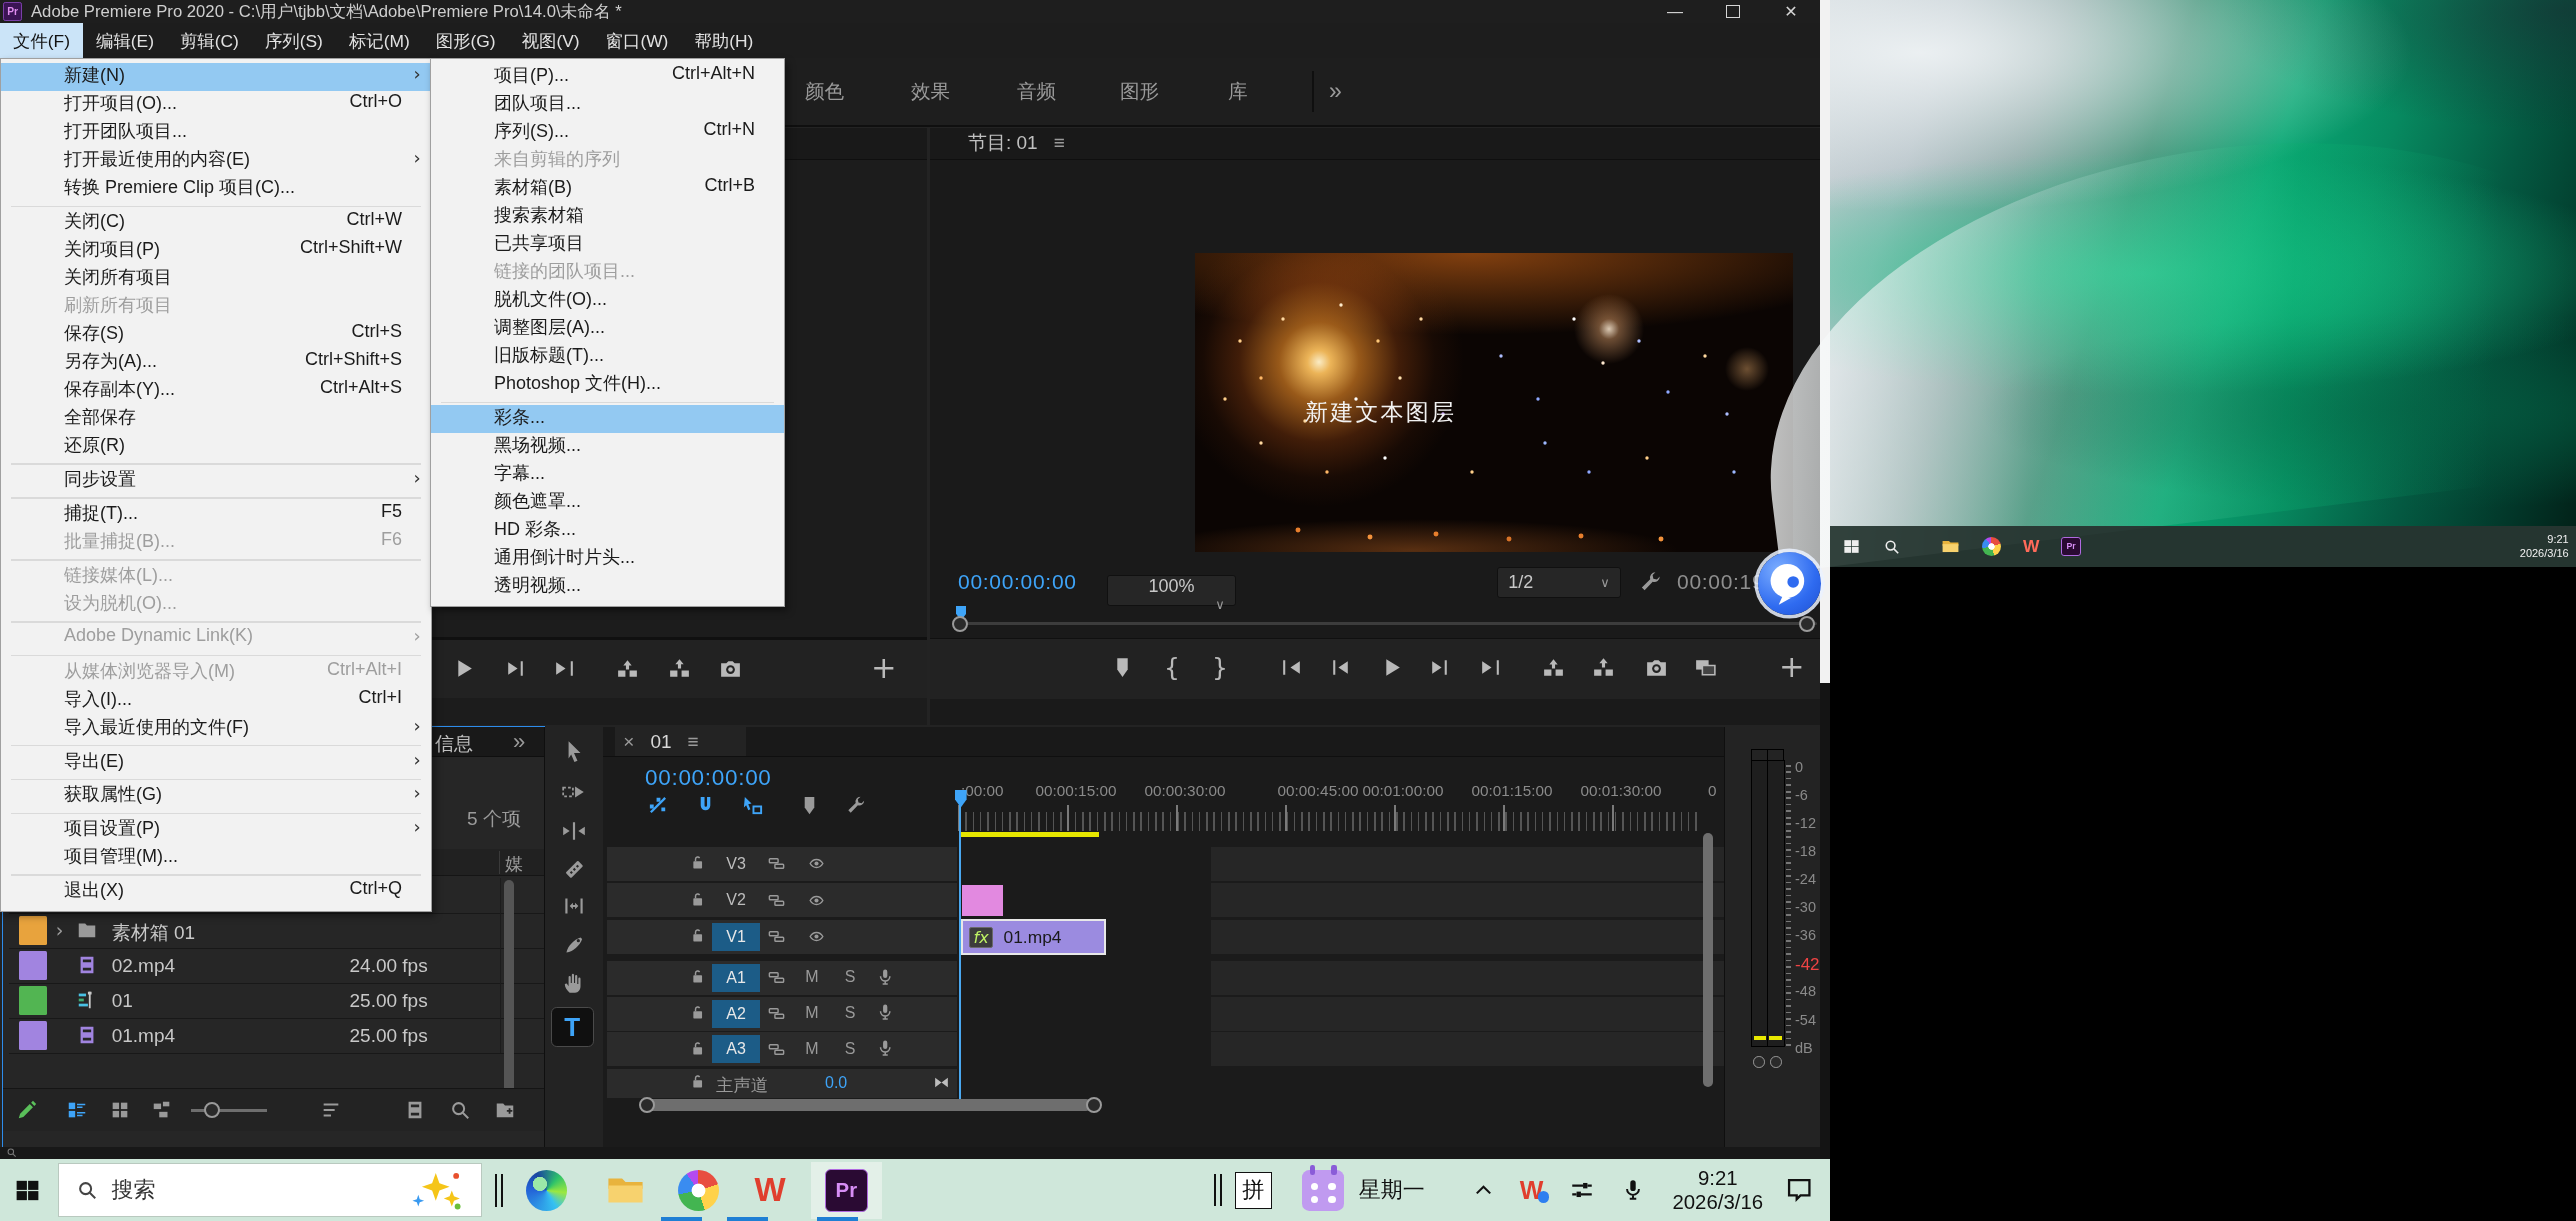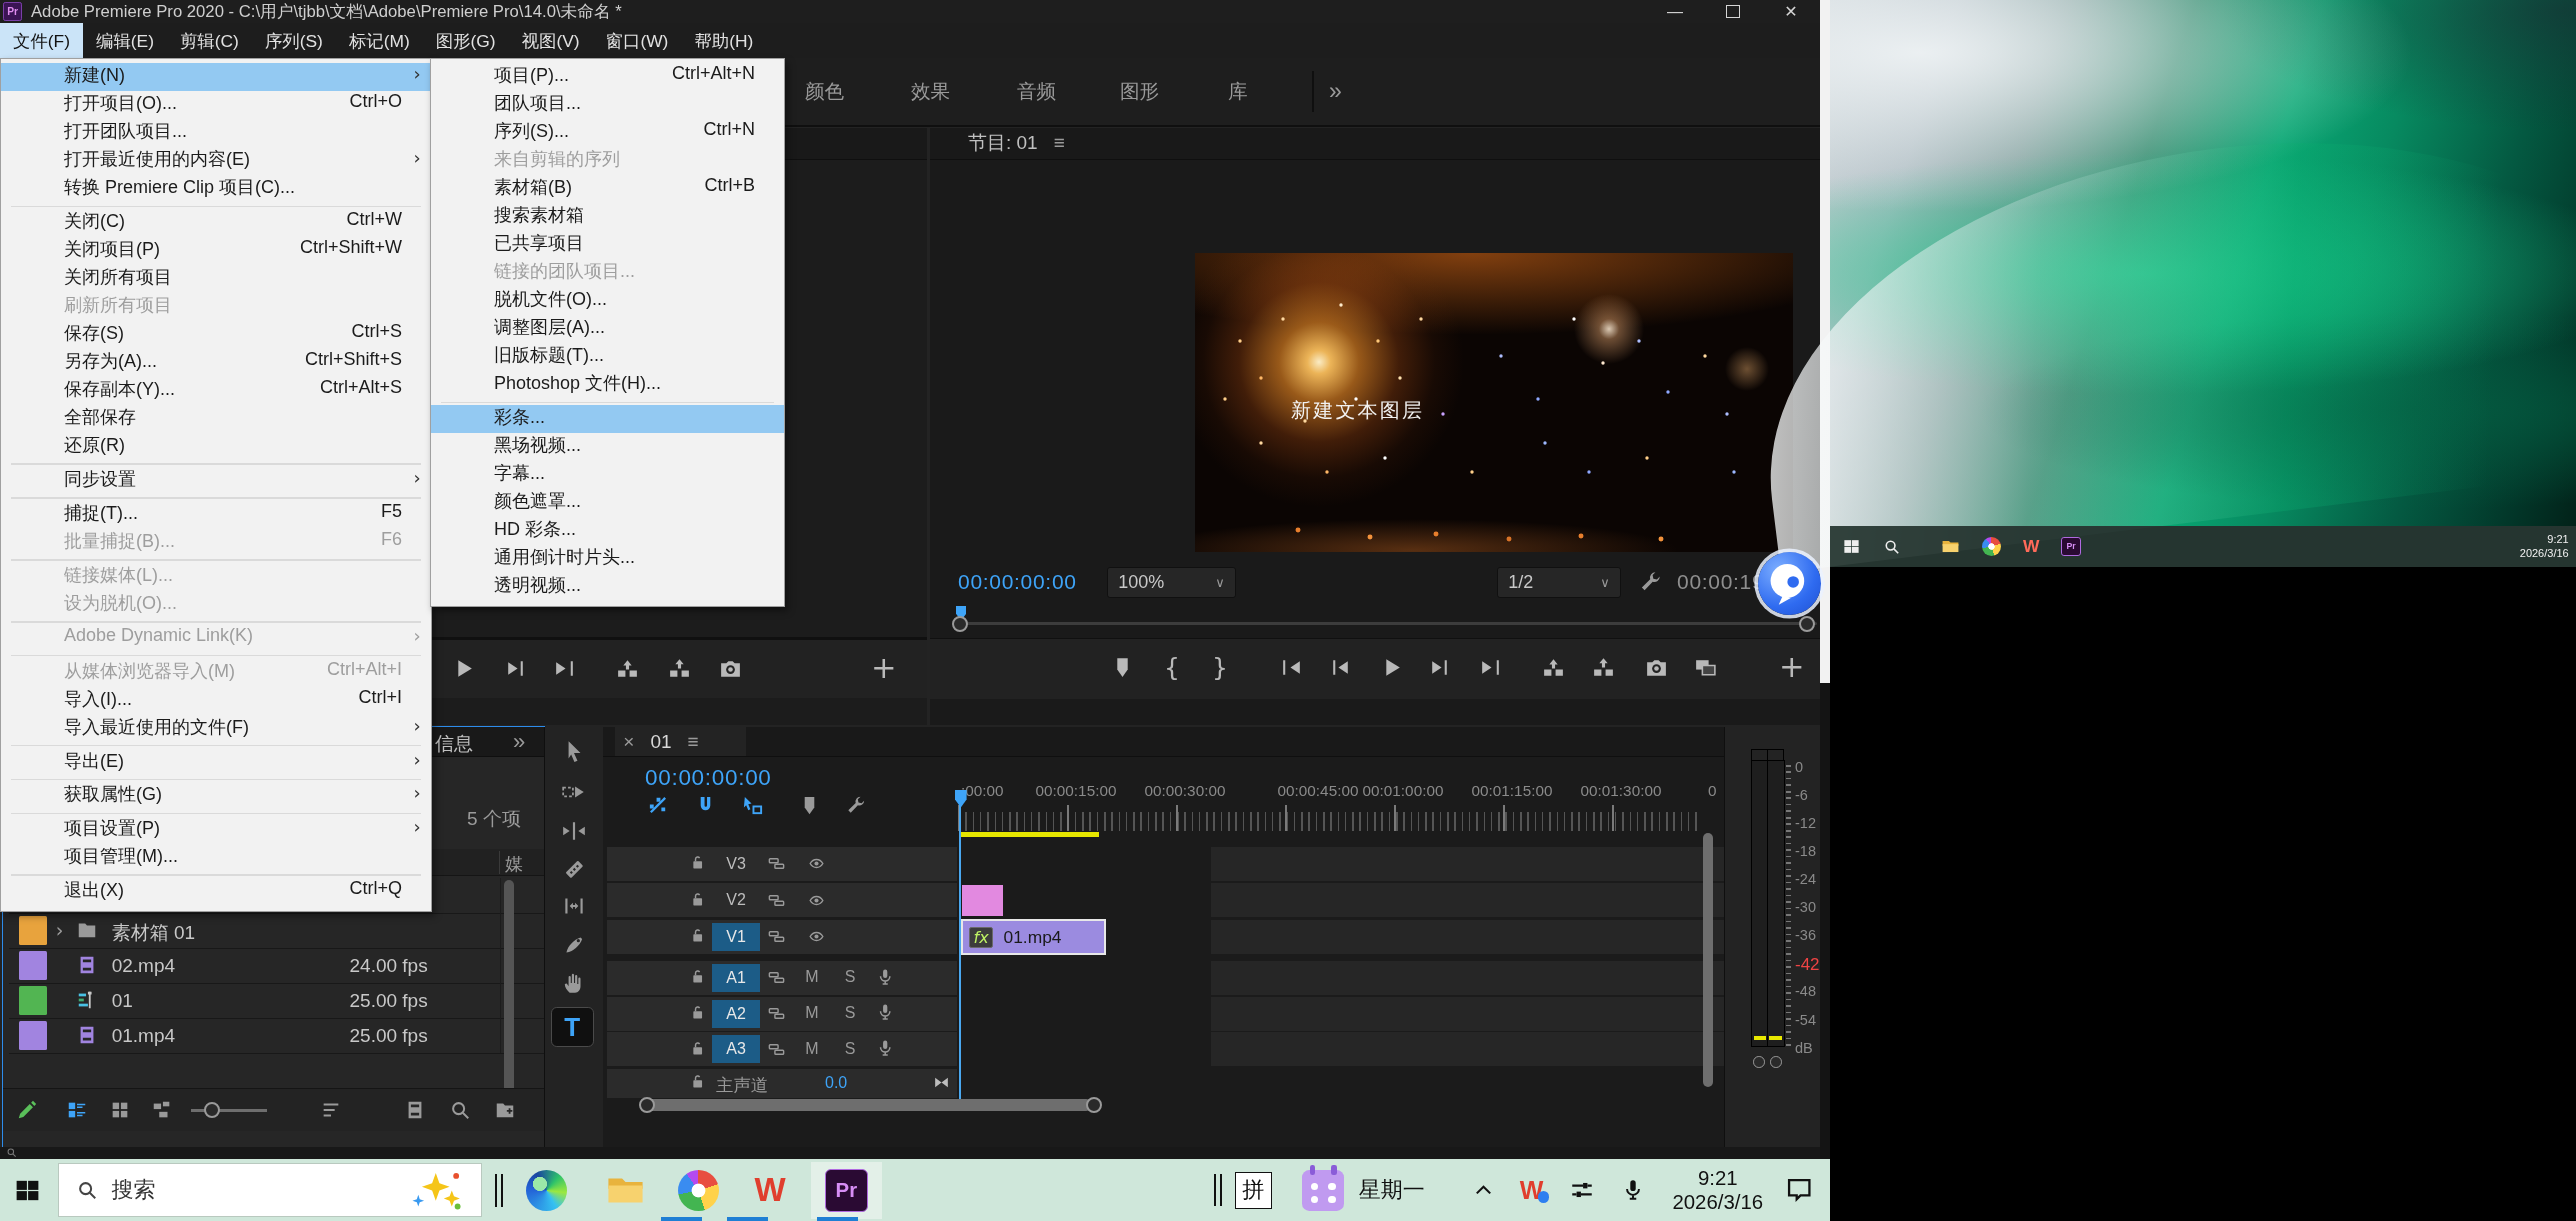--- a/index.html
+++ b/index.html
@@ -85,21 +85,21 @@
       65px 124px 0 0.7px #ffb867, 109px 167px 0 0.7px #ffd9a0, 160px 145px 0 0.7px #fff,
       44px 87px 0 0.7px #ffcf8a, 204px 124px 0 0.7px #ffe2b0, 225px 65px 0 0.7px #ffd9a0,
       247px 160px 0 0.7px #c9a2ff, 305px 102px 0 0.7px #aebeff, 342px 145px 0 0.7px #8fa8ff,
       378px 65px 0 0.7px #fff, 407px 109px 0 0.7px #ffe9d0, 443px 87px 0 0.7px #aebeff,
       472px 138px 0 0.7px #8fa8ff, 509px 102px 0 0.7px #ffd9a0, 531px 160px 0 0.7px #aebeff,
       349px 189px 0 0.7px #9db8ff, 276px 218px 0 0.7px #ffcf8a, 131px 218px 0 0.7px #ffb867,
       65px 189px 0 0.7px #ffd9a0, 189px 204px 0 0.7px #fff, 393px 218px 0 0.7px #8fa8ff,
       451px 204px 0 0.7px #ffcf8a, 538px 218px 0 0.7px #9db8ff, 29px 145px 0 0.7px #ffcf8a,
       102px 276px 0 1.5px #e87f2d, 174px 283px 0 1.5px #f2923c, 240px 280px 0 1.5px #e87f2d,
       313px 285px 0 1.5px #d87328, 385px 282px 0 1.5px #e87f2d, 465px 285px 0 1.5px #f2923c;}
-  #video-text{position:absolute;left:96px;top:144px;font-size:20px;color:#f2f2f2;letter-spacing:2.2px;white-space:nowrap;}
+  #video-text{position:absolute;left:110px;top:144px;font-size:23px;color:#f2f2f2;letter-spacing:2.2px;white-space:nowrap;}
 
   
   #wallpaper{left:1830px;top:0;width:746px;height:526px;
     background:
       radial-gradient(ellipse 120% 55% at 12% 10%, rgba(238,242,244,.95), rgba(238,242,244,0) 55%),
       radial-gradient(ellipse 70% 35% at 98% 2%, rgba(25,45,50,.6), transparent 65%),
       radial-gradient(ellipse 95% 32% at 42% 52%, rgba(26,205,140,.85), transparent 72%),
       radial-gradient(ellipse 80% 25% at 80% 78%, rgba(4,90,64,.9), transparent 75%),
       linear-gradient(108deg,#c9d2d6 0%,#aebcc2 14%,#7d9d9a 26%,#2e8a6b 40%,#09a874 54%,#078a60 66%,#045a42 80%,#02382a 92%,#022219 100%);}
   #wp-wave{position:absolute;left:-10%;top:28%;width:130%;height:70%;border-radius:50% 50% 0 0 / 80% 90% 0 0;
@@ -197,21 +197,21 @@
         <span style="margin-left:16px;color:#9a9a9a;font-size:19px;">≡</span>
       </div>
 
       <div class="abs" id="video" style="position:absolute;left:265px;top:125px;">
         <div id="sparks"></div>
         <div id="video-text">新建文本图层</div>
       </div>
 
       <div class="abs" style="left:0;top:435px;width:100%;height:40px;">
         <span class="abs tc-blue" style="left:28px;top:7.3px;">00:00:00:00</span>
-        <div class="abs dd" style="left:177px;top:4px;width:129px;height:30.5px;">
+        <div class="abs dd" style="left:177px;top:12px;width:129px;height:30.5px;flex-direction:column;">
           <span>100%</span>
             <span class="caret">∨</span>
         </div>
         <div class="abs dd" style="left:567px;top:4.4px;width:124px;height:30.5px;">
           <span>1/2</span>
             <span class="caret">∨</span>
         </div>
         <span class="abs ic" style="left:707px;top:5.8px;color:#9a9a9a;">
             <svg width="26" height="26" viewBox="0 0 24 24" fill="currentColor">
               <path d="M21 7a5 5 0 0 1-6.5 4.8L7 19.5 4.5 17l7.7-7.5A5 5 0 0 1 17 3l-2.6 2.6.7 3.3 3.3.7z"></path>

